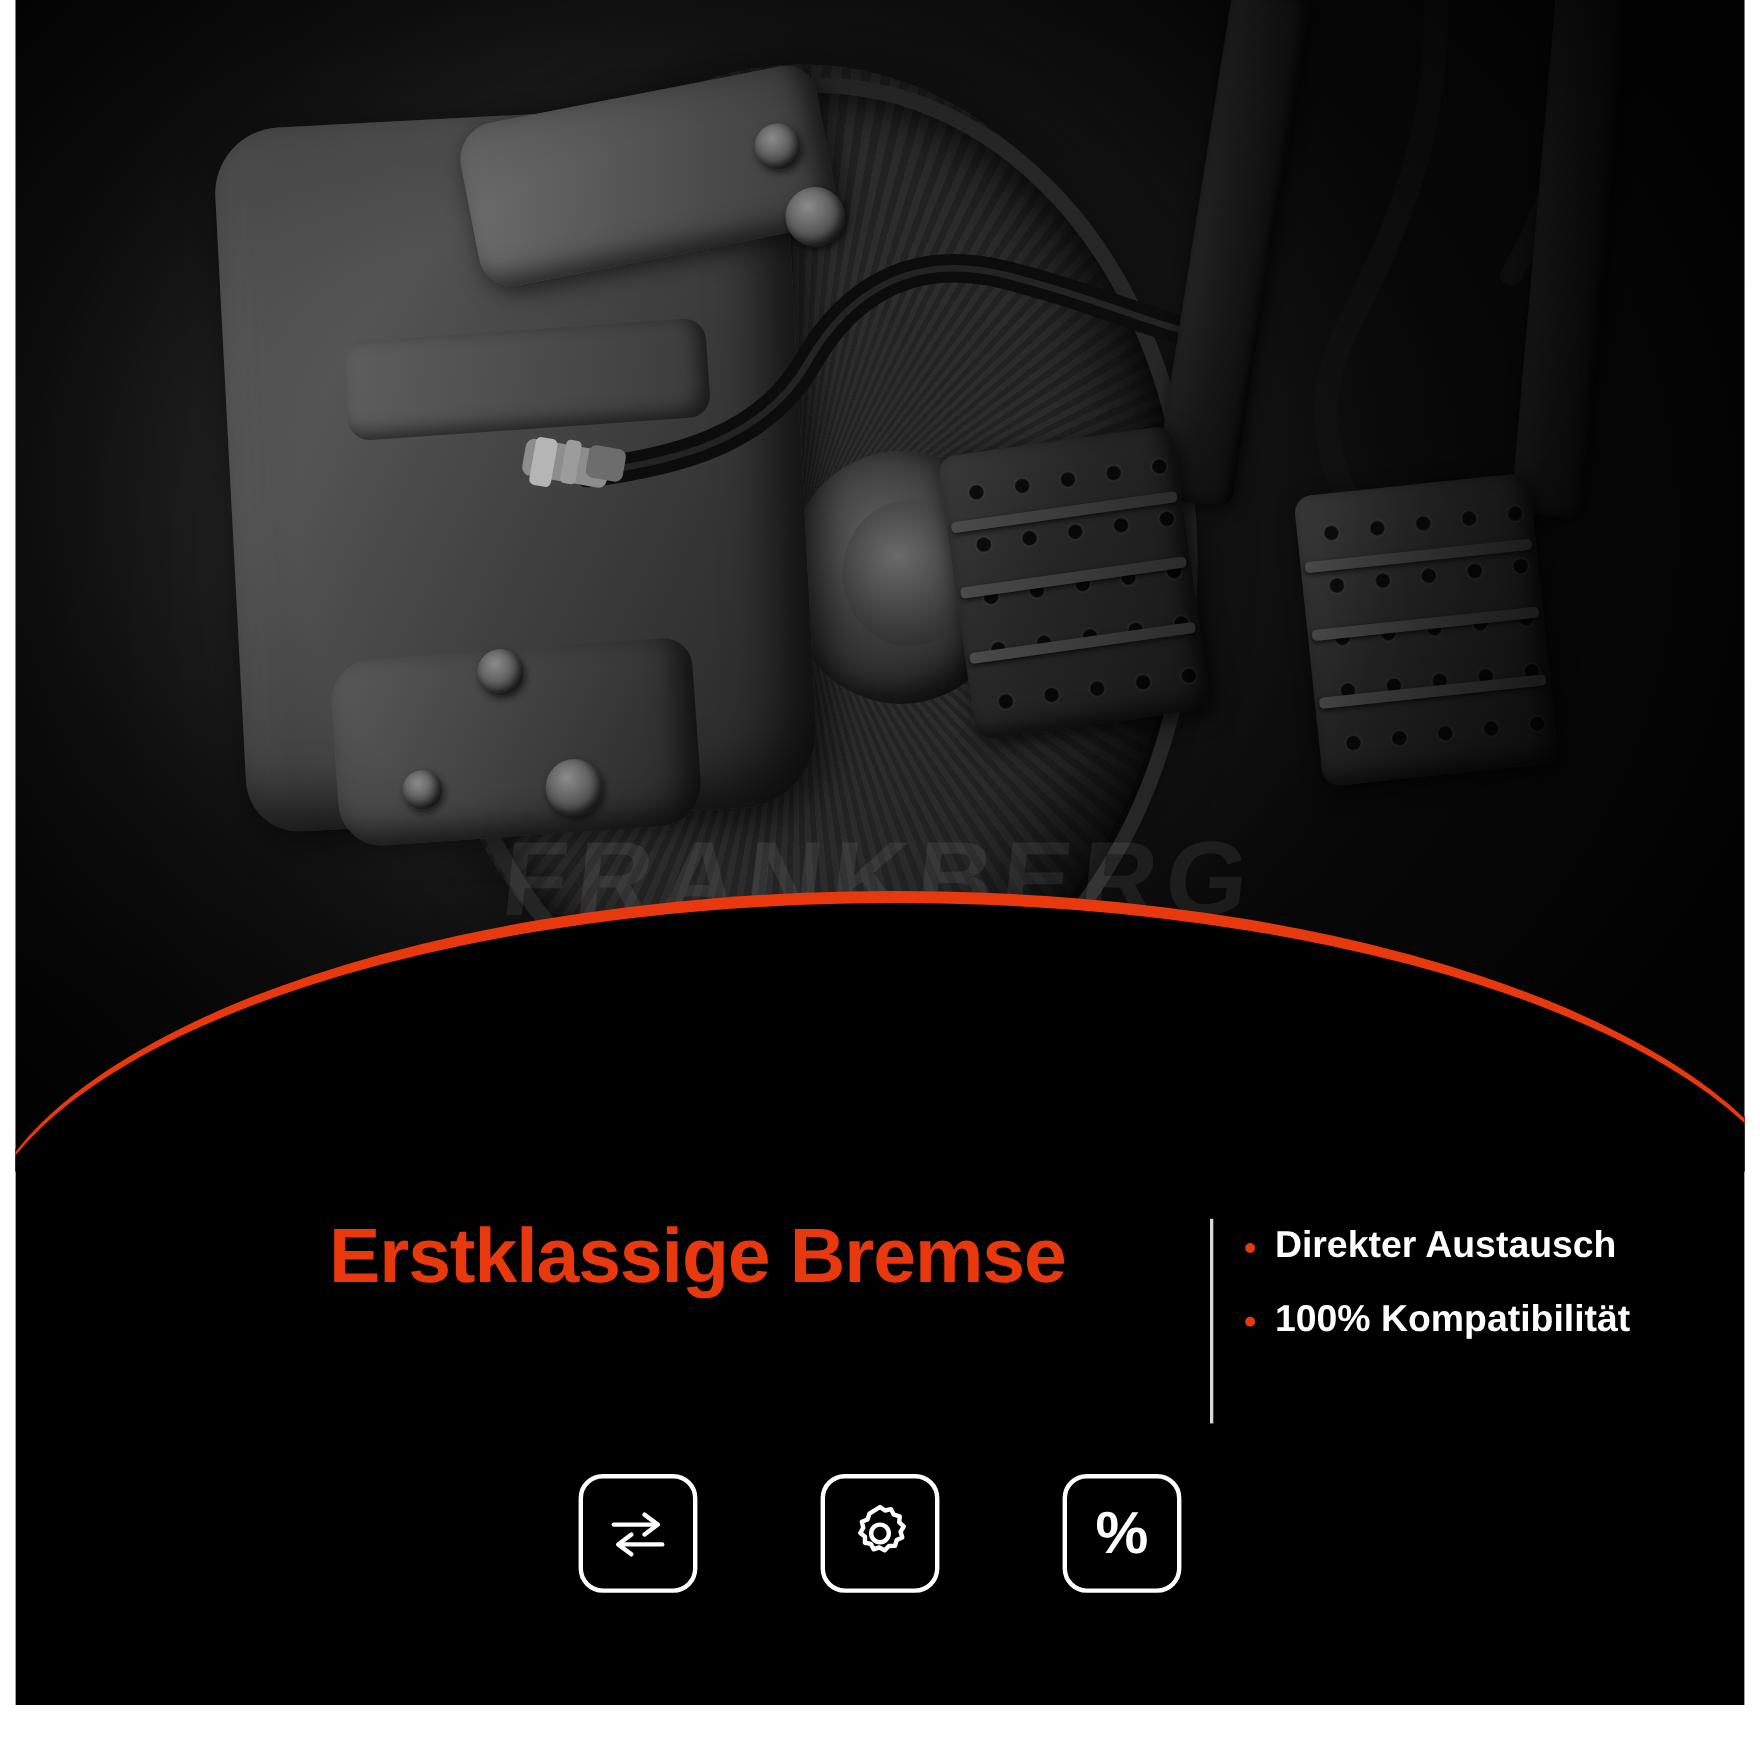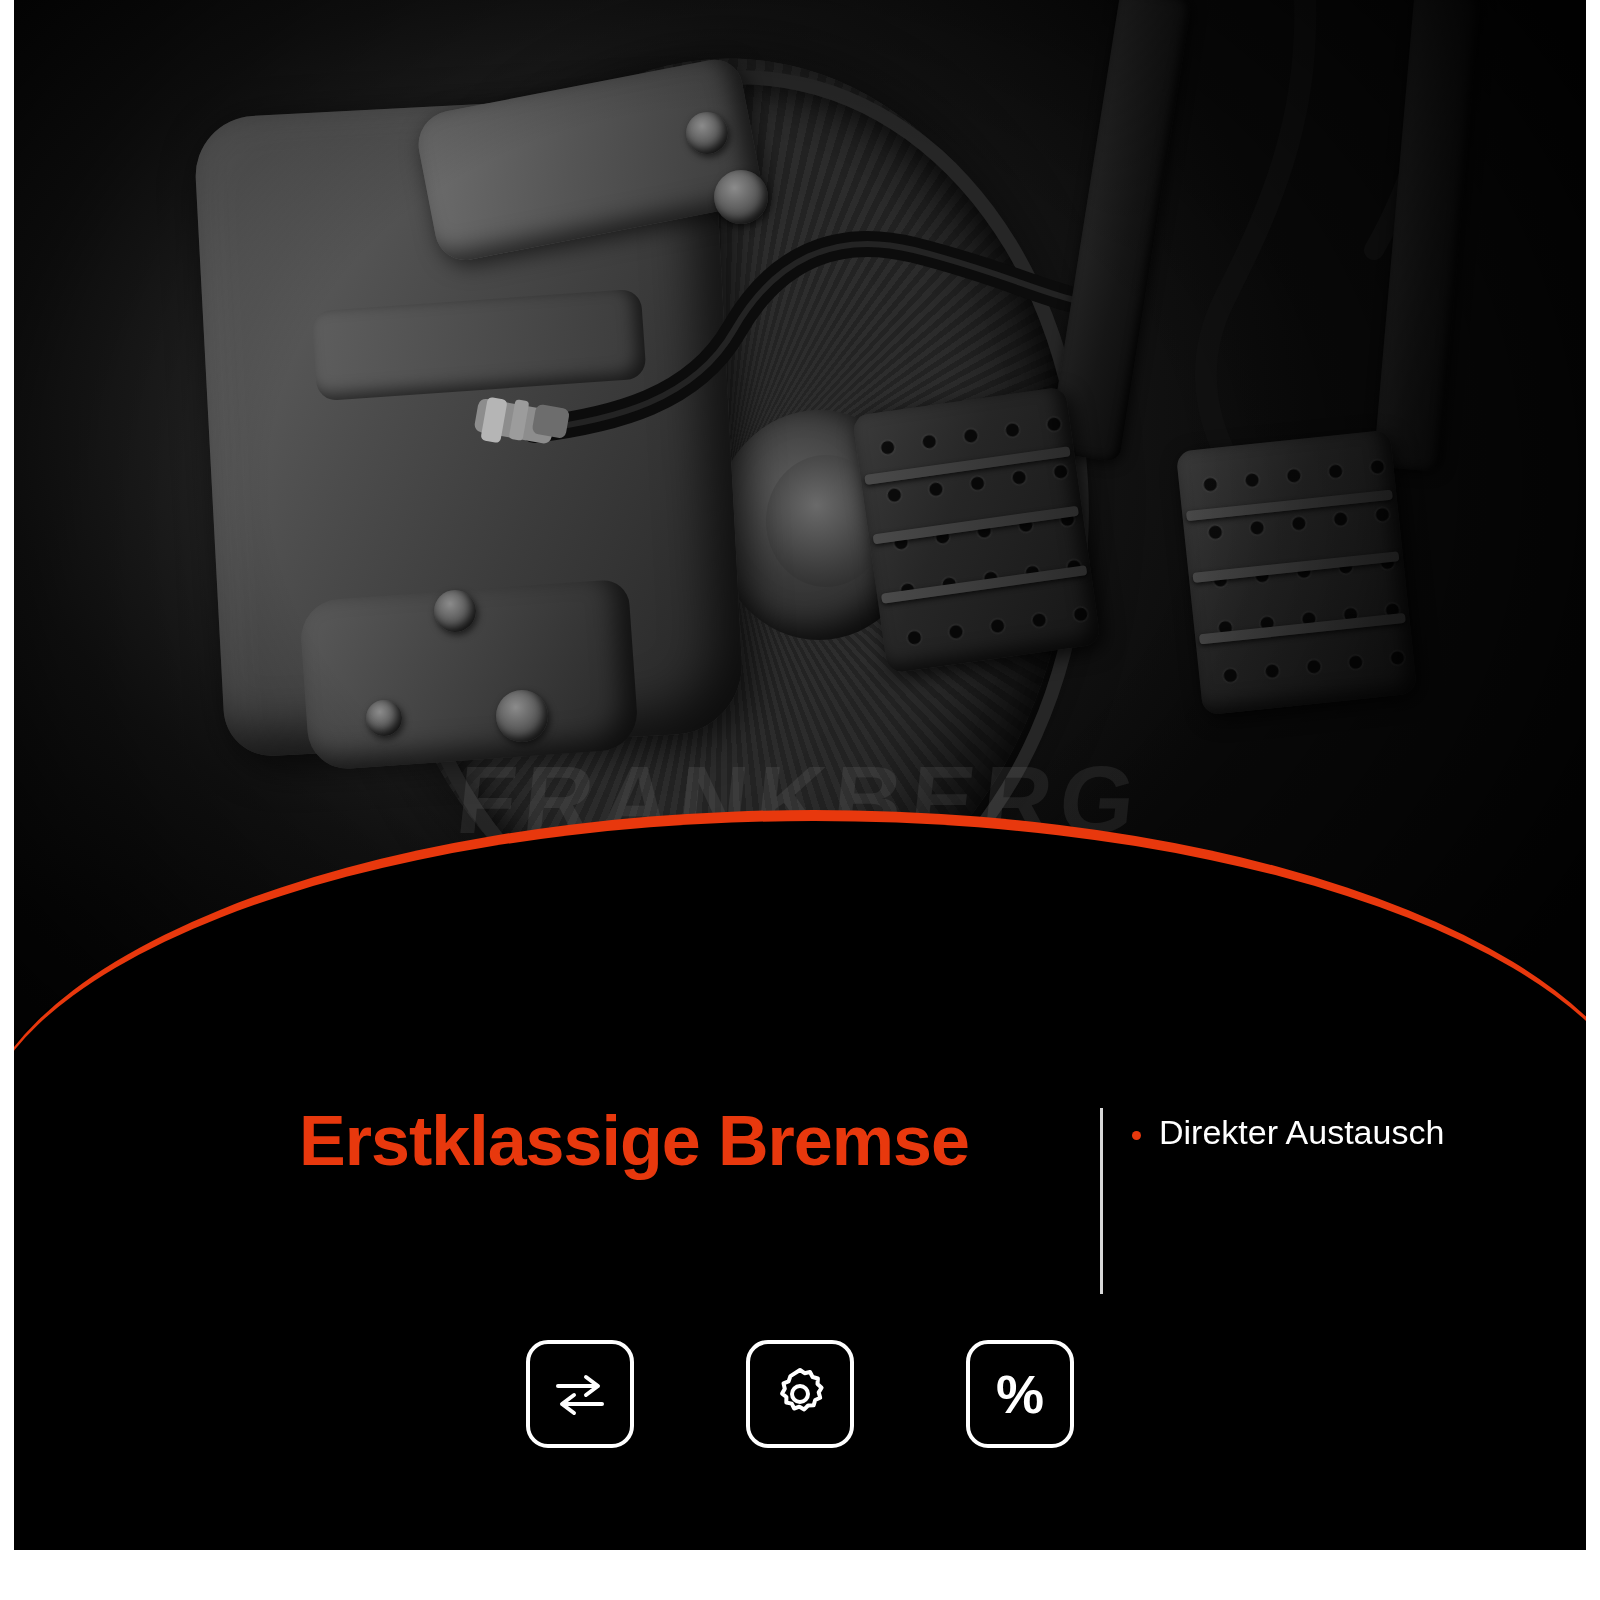--- a/index.html
+++ b/index.html
@@ -247,20 +247,21 @@
     top: 18px;
     width: 3px;
     height: 186px;
     background: #d8d8d8;
   }
   .bullets {
     position: absolute;
     left: 1118px;
     top: 22px;
     width: 440px;
+    font-weight: bold;
   }
   .bullet {
     display: flex;
     align-items: baseline;
     gap: 18px;
     margin-bottom: 26px;
   }
   .bullet-dot {
     width: 9px;
     height: 9px;
@@ -384,20 +385,24 @@
     <div class="headline-wrap">
       <div class="headline1">Erstklassige Bremse</div>
     </div>
 
     <div class="divider"></div>
 
     <div class="bullets">
       <div class="bullet">
         <span class="bullet-dot"></span>
         <span class="bullet-text">Direkter Austausch</span>
+      </div>
+      <div class="bullet">
+        <span class="bullet-dot"></span>
+        <span class="bullet-text">100% Kompatibilität</span>
       </div>
     </div>
 
     <div class="icons">
       <div class="icon-box">
         <svg width="56" height="44" viewBox="0 0 56 44" fill="none" stroke="#fff" stroke-width="4" stroke-linecap="round" stroke-linejoin="round">
           <path d="M6 14 H44"></path>
           <path d="M34 5 L46 14 L34 23"></path>
           <path d="M50 32 H12"></path>
           <path d="M22 23 L10 32 L22 41"></path>

